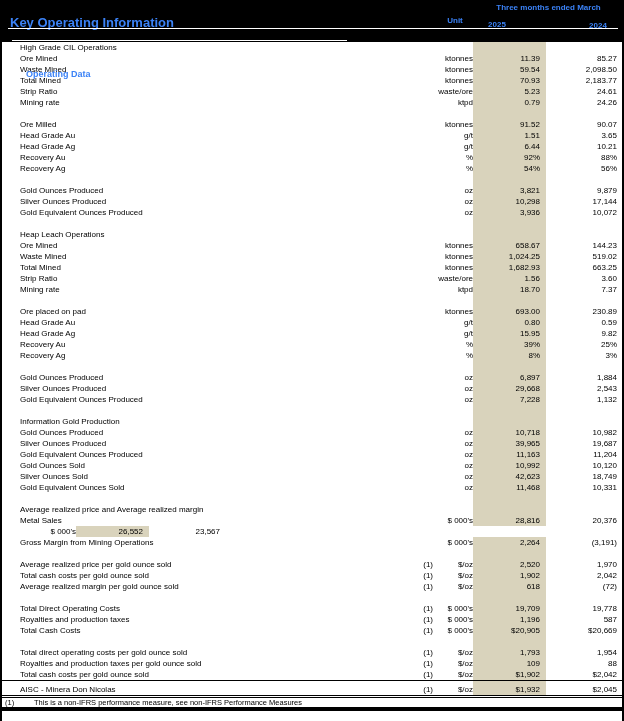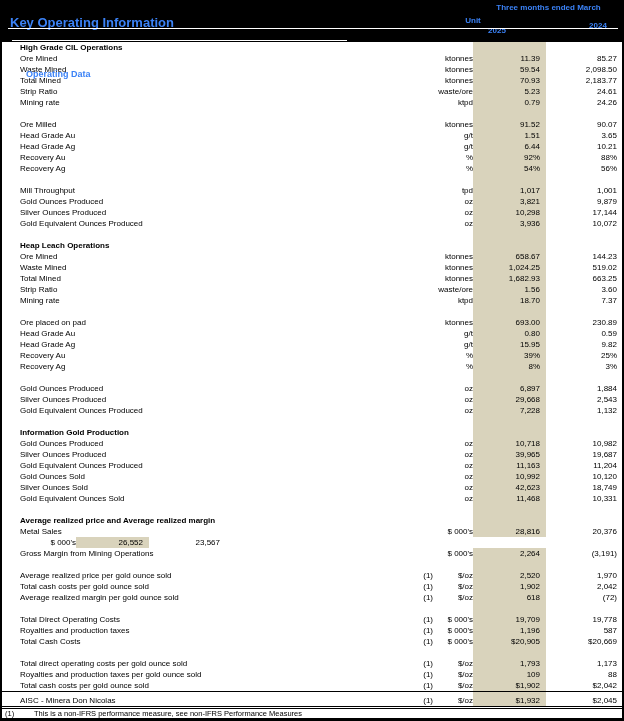--- a/index.html
+++ b/index.html
@@ -12,38 +12,38 @@
     font-family:"Liberation Sans", sans-serif;
     color:#000;
     overflow:hidden;
     background:#fff;
   }
   
   .hdr {position:relative; height:42px; background:#000; color:#3b82f6;}
   .hdr .period {position:absolute; top:3px; left:473px; width:147px; text-align:center;
                 font-size:8px; font-weight:bold; white-space:nowrap;}
   .hdr .title  {position:absolute; top:15px; left:8px; font-size:13px; font-weight:bold; white-space:nowrap;}
-  .hdr .unit-h {position:absolute; top:16px; left:451px; width:40px; text-align:center;
+  .hdr .unit-h {position:absolute; top:16px; left:433px; width:40px; text-align:center;
                 font-size:8px; font-weight:bold;}
-  .hdr .y25    {position:absolute; top:26px; left:472px; width:46px; text-align:center;
+  .hdr .y25    {position:absolute; top:20px; left:472px; width:46px; text-align:center;
                 font-size:8px; font-weight:bold;}
   .hdr .y24    {position:absolute; top:21px; left:572px; width:48px; text-align:center;
                 font-size:8px; font-weight:bold;}
   .hdr .hline  {position:absolute; top:28px; left:6px; right:4px; border-top:1px solid #fff;}
   .hdr .subtitle {position:absolute; top:29px; left:24px; font-size:9px; font-weight:bold; white-space:nowrap;margin-top:40px;}
   .hdr .subline  {position:absolute; top:40px; left:10px; width:335px; border-top:1px solid #fff;}
   
   #rows {width:100%;}
   .row {display:flex; height:11px; line-height:11px; font-size:8px; white-space:nowrap;}
   .c-label {flex:1; padding-left:18px; overflow:hidden;}
   .c-note  {width:34px; text-align:right;}
   .c-unit  {width:40px; text-align:right;}
   .c-v25   {width:73px; text-align:right; padding-right:6px; background:var(--hl);}
   .c-v24   {width:76px; text-align:right; padding-right:5px;}
-  .row.section .c-label {font-weight:bold;}
+  .row.section .c-label {font-weight:normal;}
   .row.rule-above {border-top:1px solid #000;}
   
   .double-rule {height:3px; border-top:1px solid #000; border-bottom:1px solid #000;}
   .footnote-row {display:flex; height:9px; line-height:9px; font-size:7.5px; white-space:nowrap;}
   .fn-marker {width:32px; padding-left:3px;}
   .fn-text {flex:1;}
   .bottom-bar {height:4px; background:#000;}
 </style>
 </head>
 <body>
@@ -147,27 +147,20 @@
         <div class="c-v24">56%</div>
       </div>
       <div class="row">
         <div class="c-label"></div>
         <div class="c-note"></div>
         <div class="c-unit"></div>
         <div class="c-v25"></div>
         <div class="c-v24"></div>
       </div>
       <div class="row">
-        <div class="c-label">Mill Throughput</div>
-        <div class="c-note"></div>
-        <div class="c-unit">tpd</div>
-        <div class="c-v25">1,017</div>
-        <div class="c-v24">1,001</div>
-      </div>
-      <div class="row">
         <div class="c-label">Gold Ounces Produced</div>
         <div class="c-note"></div>
         <div class="c-unit">oz</div>
         <div class="c-v25">3,821</div>
         <div class="c-v24">9,879</div>
       </div>
       <div class="row">
         <div class="c-label">Silver Ounces Produced</div>
         <div class="c-note"></div>
         <div class="c-unit">oz</div>
@@ -451,21 +444,21 @@
         <div class="c-note"></div>
         <div class="c-unit"></div>
         <div class="c-v25"></div>
         <div class="c-v24"></div>
       </div>
       <div class="row">
         <div class="c-label">Total direct operating costs per gold ounce sold</div>
         <div class="c-note">(1)</div>
         <div class="c-unit">$/oz</div>
         <div class="c-v25">1,793</div>
-        <div class="c-v24">1,173</div>
+        <div class="c-v24">1,954</div>
       </div>
       <div class="row">
         <div class="c-label">Royalties and production taxes per gold ounce sold</div>
         <div class="c-note">(1)</div>
         <div class="c-unit">$/oz</div>
         <div class="c-v25">109</div>
         <div class="c-v24">88</div>
       </div>
       <div class="row">
         <div class="c-label">Total cash costs per gold ounce sold</div>

